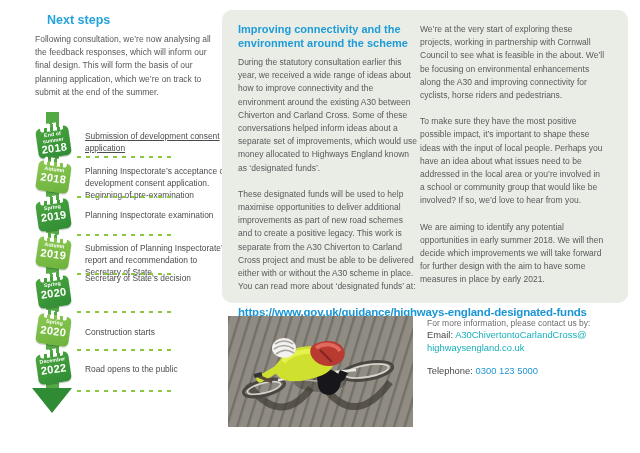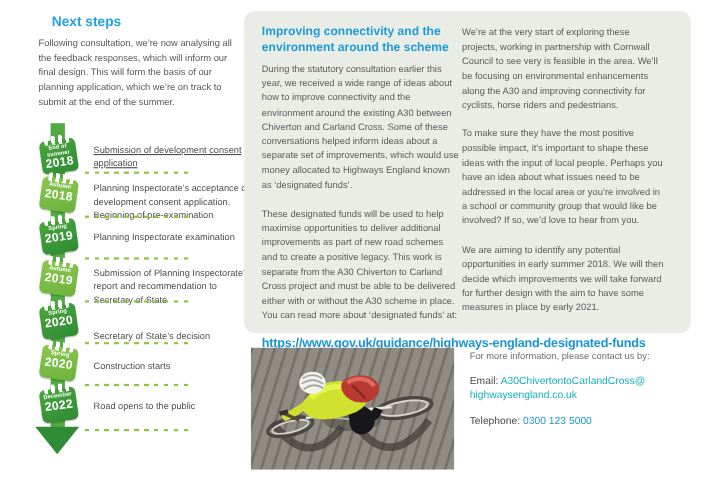--- a/index.html
+++ b/index.html
@@ -33,21 +33,21 @@
   .cal .year { font-size:11px; font-weight:bold; line-height:11px; letter-spacing:.3px; }
 
   .i1{top:15px; transform:rotate(-8deg);} .i2{top:50px; transform:rotate(8deg);}
   .i3{top:88px; transform:rotate(-8deg);} .i4{top:126px; transform:rotate(8deg);}
   .i5{top:165px; transform:rotate(-8deg);} .i6{top:203px; transform:rotate(8deg);}
   .i7{top:241px; transform:rotate(-8deg);}
 
   .t-label { position:absolute; left:50px; width:150px; font-size:8.4px;
     line-height:12.2px; color:#4c4c4e; }
   .l1{top:18px;text-decoration:underline;} .l2{top:53px;} .l3{top:97px;} .l4{top:130px;}
-  .l5{top:187px;} .l6{top:214px;} .l7{top:251px;}
+  .l5{top:160px;} .l6{top:214px;} .l7{top:251px;}
 
   .t-sep { position:absolute; left:42px; width:97px; height:2px;
     background:repeating-linear-gradient(to right,#8cc63f 0 4px, transparent 4px 9px); }
   .s1{top:44px;} .s2{top:84px;} .s3{top:122px;} .s4{top:161px;}
   .s5{top:199px;} .s6{top:237px;} .s7{top:278px;}
 
   
   .main-box { position:absolute; left:222px; top:10px; width:406px; height:293px;
     background:#e9ede5; border-radius:10px; box-sizing:border-box;
     padding:13px 16px 10px 16px; display:flex; flex-direction:column; }
@@ -57,21 +57,21 @@
   .mb-title { color:#1e9cd9; font-size:11px; font-weight:bold; line-height:13.5px; margin:0 0 6px 0; }
   .mb-p { font-size:8.5px; line-height:13.2px; color:#5a5a5c; margin:0 0 13px 0; }
   .mb-url { font-size:11.5px; font-weight:bold; color:#1b96d5; white-space:nowrap;
     text-decoration:none; letter-spacing:-0.2px; }
 
   
   .photo { position:absolute; left:228px; top:316px; width:185px; height:111px; }
 
   
   .contact { position:absolute; left:427px; top:318px; width:202px; }
-  .c-intro { font-size:8.5px; color:#6d6e71; margin-bottom:11px; }
+  .c-intro { font-size:8.5px; color:#6d6e71; }
   .c-row { font-size:9.4px; font-weight:normal; line-height:13px; color:#4a4a4c; margin-bottom:10px; }
   .teal { color:#17b0ba; text-decoration:none; }
   .blue { color:#2196d6; text-decoration:none; }
 </style>
 </head>
 <body>
 
 <div class="next-steps">
   <h2 class="ns-title">Next steps</h2>
   <div class="ns-intro">Following consultation, we’re now analysing all the feedback responses, which will inform our final design. This will form the basis of our planning application, which we’re on track to submit at the end of the summer.</div>
@@ -139,21 +139,21 @@
 </div>
 
 <div class="main-box">
   <div class="mb-cols">
     <div class="mb-col1">
       <h3 class="mb-title">Improving connectivity and the environment around the scheme</h3>
       <p class="mb-p">During the statutory consultation earlier this year, we received a wide range of ideas about how to improve connectivity and the environment around the existing A30 between Chiverton and Carland Cross. Some of these conversations helped inform ideas about a separate set of improvements, which would use money allocated to Highways England known as ‘designated funds’.</p>
       <p class="mb-p">These designated funds will be used to help maximise opportunities to deliver additional improvements as part of new road schemes and to create a positive legacy. This work is separate from the A30 Chiverton to Carland Cross project and must be able to be delivered either with or without the A30 scheme in place. You can read more about ‘designated funds’ at:</p>
     </div>
     <div class="mb-col2">
-      <p class="mb-p">We’re at the very start of exploring these projects, working in partnership with Cornwall Council to see very is feasible in the area. We’ll be focusing on environmental enhancements along the A30 and improving connectivity for cyclists, horse riders and pedestrians.</p>
+      <p class="mb-p">We’re at the very start of exploring these projects, working in partnership with Cornwall Council to see what is feasible in the about. We’ll be focusing on environmental enhancements along the A30 and improving connectivity for cyclists, horse riders and pedestrians.</p>
       <p class="mb-p">To make sure they have the most positive possible impact, it’s important to shape these ideas with the input of local people. Perhaps you have an idea about what issues need to be addressed in the local area or you’re involved in a school or community group that would like be involved? If so, we’d love to hear from you.</p>
       <p class="mb-p">We are aiming to identify any potential opportunities in early summer 2018. We will then decide which improvements we will take forward for further design with the aim to have some measures in place by early 2021.</p>
     </div>
   </div>
   <a class="mb-url">https://www.gov.uk/guidance/highways-england-designated-funds</a>
 </div>
 
 <svg class="photo" viewBox="0 0 185 111" role="img">
   <defs>
     <pattern id="planks" width="10" height="10" patternUnits="userSpaceOnUse" patternTransform="rotate(17)">

